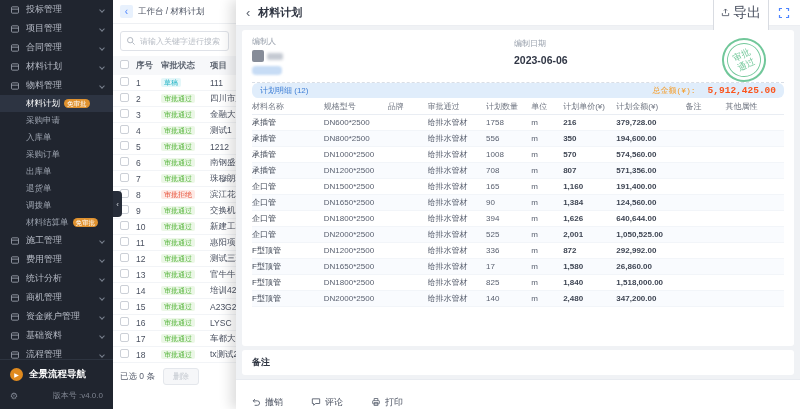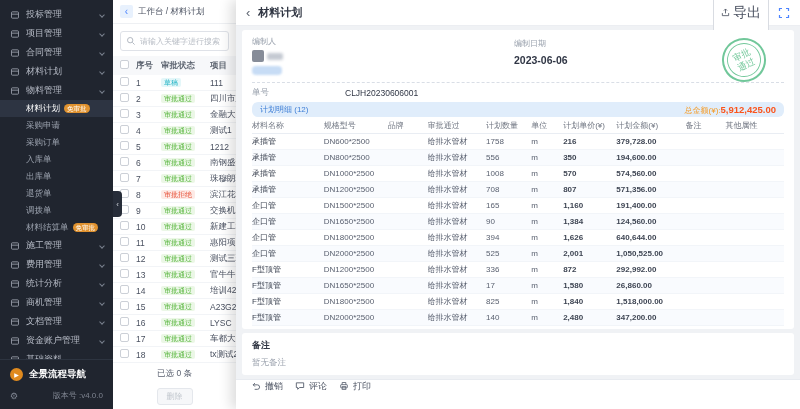--- a/index.html
+++ b/index.html
@@ -2,21 +2,21 @@
 <html><head>
 <meta charset="utf-8">
 <style>
   * { box-sizing: border-box; margin:0; padding:0; }
   html,body { width:800px; height:409px; overflow:hidden; }
   body { font-family:"Liberation Sans","DejaVu Sans",sans-serif; background:#eef0f4; }
   .app { position:relative; width:800px; height:409px; overflow:hidden; }
 
   
   .sidebar { position:absolute; left:0; top:0; width:113px; height:409px; background:#20252f; z-index:4; overflow:hidden; }
-  #sidebar-menu { padding-top:5px; }
+  #sidebar-menu { }
   .menu-item { display:flex; align-items:center; height:19px; padding:0 9px 0 10px; color:#b6bbc6; font-size:9px; cursor:pointer; white-space:nowrap; }
   .menu-item .mi-icon { width:10px; height:10px; margin-right:6px; flex:none; opacity:.85; }
   .menu-item .mi-label { overflow:hidden; text-overflow:ellipsis; }
   .chev { width:4px; height:4px; border-right:1px solid #79808e; border-bottom:1px solid #79808e; transform:rotate(45deg); margin-left:auto; flex:none; }
   .submenu-item { display:flex; align-items:center; height:17px; padding-left:26px; color:#99a0ac; font-size:8.5px; cursor:pointer; white-space:nowrap; }
   .submenu-item.active { background:#2d3442; color:#fff; }
   .badge-pill { background:#e0922f; color:#fff; font-size:6.5px; line-height:9px; height:9px; padding:0 3px; border-radius:5px; margin-left:4px; flex:none; }
   .sidebar-bottom { position:absolute; left:0; right:0; bottom:0; background:#20252f; }
   .nav-row { display:flex; align-items:center; gap:6px; padding:8px 10px 6px; border-top:1px solid #2d3440; color:#fff; font-weight:bold; font-size:9.5px; cursor:pointer; }
   .nav-icon { width:13px; height:13px; border-radius:50%; background:#e08a1e; color:#fff; display:flex; align-items:center; justify-content:center; font-size:6px; flex:none; }
@@ -37,21 +37,21 @@
   .c-check { width:16px; flex:none; }
   .c-no { width:25px; flex:none; }
   .c-status { width:49px; flex:none; }
   .c-proj { flex:1; overflow:hidden; white-space:nowrap; }
   .checkbox { display:inline-block; width:9px; height:9px; border:1px solid #ccd0d7; border-radius:2px; background:#fff; cursor:pointer; }
   .list-row { display:flex; align-items:center; height:16px; border-bottom:1px solid #f2f4f7; padding-left:7px; font-size:8.5px; color:#4a5160; cursor:pointer; }
   .status { font-size:7px; padding:1px 3px; border-radius:2px; white-space:nowrap; }
   .status.draft { color:#21b3c5; background:#e4f7f9; }
   .status.approved { color:#4fb233; background:#ebf7e6; }
   .status.rejected { color:#e6482e; background:#fdeae6; }
-  .list-footer { display:flex; align-items:center; gap:8px; padding:5px 7px; font-size:8.5px; color:#5a6170;flex-direction:column; }
+  .list-footer { display:flex; align-items:center; gap:8px; padding:5px 7px; font-size:8.5px; color:#5a6170; }
   .del-btn { border:1px solid #e4e7ec; background:#f6f7f9; color:#c3c8cf; font-size:8px; border-radius:3px; padding:2px 9px; }
 
   
   .panel { position:absolute; left:236px; top:0; width:564px; height:409px; background:#f0f2f5; box-shadow:-5px 0 12px rgba(0,0,0,.14); z-index:5; display:flex; flex-direction:column; }
   .panel-header { height:26px; background:#fff; border-bottom:1px solid #eceef2; display:flex; align-items:center; gap:8px; padding:0 10px; flex:none; }
   .back-chev { color:#5f6672; font-size:13px; line-height:1; cursor:pointer; }
   .panel-title { font-size:11px; font-weight:bold; color:#2f3542; }
   .ph-right { margin-left:auto; display:flex; align-items:center; gap:9px; }
   .export-btn { display:flex; align-items:center; gap:3px; border:1px solid #d9dce2; border-radius:3px; padding:18px 7px; font-size:14px; color:#4a5160; background:#fff; cursor:pointer; }
   .fs-icon { color:#4c84ff; display:flex; cursor:pointer; }
@@ -65,34 +65,34 @@
   .blur-bar { width:16px; height:7px; background:#c4c9d2; border-radius:2px; filter:blur(1.5px); }
   .blur-pill { width:30px; height:9px; background:#c7dcf5; border-radius:4px; filter:blur(1.2px); margin-top:4px; }
   .date-block { position:absolute; left:262px; top:2px; }
   .date-value { font-size:10.5px; font-weight:bold; color:#303645; margin-top:5px; }
   .stamp { position:absolute; right:16px; top:0; width:48px; height:48px; }
   .order-row { display:flex; align-items:center; height:19px; font-size:8.5px; }
   .order-label { color:#98a0ac; width:93px; flex:none; }
   .order-no { color:#303645; }
   .banner { height:15px; background:#e0edfb; border-radius:6px; display:flex; align-items:center; padding:0 8px; font-size:8px; }
   .banner-left { color:#3f7fd6; }
-  .banner-right { margin-left:auto; display:flex; align-items:baseline; gap:0; }
+  .banner-right { margin-left:auto; display:flex; align-items:baseline; gap:12px;font-family:Liberation Mono, monospace; }
   .total-label { color:#f59a23; }
   .total-value { color:#fa541c; font-weight:bold; font-size:9.5px; }
   .dt-head { display:flex; align-items:center; height:17px; font-size:8px; color:#707682; border-bottom:1px solid #e9edf3; }
   .dt-row { display:flex; align-items:center; height:16px; font-size:8px; color:#5a6170; border-bottom:1px solid #f2f5f9; }
   .dt-row:nth-child(even) { background:#f9fbfe; }
   .dc { padding-right:4px; overflow:hidden; white-space:nowrap; }
   .dc0{width:13.5%}.dc1{width:12%}.dc2{width:7.5%}.dc3{width:11%}.dc4{width:8.5%}.dc5{width:6%}.dc6{width:10%}.dc7{width:13%}.dc8{width:7.5%}.dc9{width:11%}
   .dt-row .dc0 { color:#3f4654; }
   .dt-row .dc6, .dt-row .dc7 { font-weight:bold; color:#3f4654; }
   .card.remark { padding:6px 10px; flex:none; }
   .remark-label { font-size:9px; font-weight:bold; color:#2f3542; }
   .remark-value { font-size:8.5px; color:#9aa1ad; margin-top:5px; }
-  .panel-footer { height:30px; background:#fff; border-top:1px solid #e8ebf0; display:flex; align-items:flex-start; gap:12px; padding:0 15px; flex:none; }
+  .panel-footer { height:30px; background:#fff; border-top:1px solid #e8ebf0; display:flex; align-items:flex-end; gap:28px; padding:0 15px; flex:none; }
   .pf-btn { display:flex; align-items:center; gap:4px; font-size:9px; color:#4a5160; background:none; border:0; cursor:pointer; }
   .pf-btn svg { color:#5a6170; }
 </style>
 </head>
 <body>
 
 <div class="app">
 
   <aside class="sidebar">
     <nav id="sidebar-menu">
@@ -137,24 +137,24 @@
           <span class="chev"></span>
         </div>
         <div class="submenu-item active">
           <span>材料计划</span>
           <span class="badge-pill">免审批</span>
         </div>
         <div class="submenu-item">
           <span>采购申请</span>
         </div>
         <div class="submenu-item">
+          <span>入库单</span>
+        </div>
+        <div class="submenu-item">
           <span>采购订单</span>
-        </div>
-        <div class="submenu-item">
-          <span>入库单</span>
         </div>
         <div class="submenu-item">
           <span>出库单</span>
         </div>
         <div class="submenu-item">
           <span>退货单</span>
         </div>
         <div class="submenu-item">
           <span>调拨单</span>
         </div>
@@ -185,28 +185,20 @@
             </svg></span>
           <span class="mi-label">统计分析</span>
           <span class="chev"></span>
         </div>
         <div class="menu-item">
           <span class="mi-icon"><svg width="10" height="10" viewBox="0 0 12 12" fill="none" stroke="currentColor" stroke-width="1">
               <rect x="1.8" y="2.2" width="8.4" height="7.6" rx="1"></rect>
               <line x1="1.8" y1="5" x2="10.2" y2="5"></line>
             </svg></span>
           <span class="mi-label">商机管理</span>
-          <span class="chev"></span>
-        </div>
-        <div class="menu-item">
-          <span class="mi-icon"><svg width="10" height="10" viewBox="0 0 12 12" fill="none" stroke="currentColor" stroke-width="1">
-              <rect x="1.8" y="2.2" width="8.4" height="7.6" rx="1"></rect>
-              <line x1="1.8" y1="5" x2="10.2" y2="5"></line>
-            </svg></span>
-          <span class="mi-label">文档管理</span>
           <span class="chev"></span>
         </div>
         <div class="menu-item">
           <span class="mi-icon"><svg width="10" height="10" viewBox="0 0 12 12" fill="none" stroke="currentColor" stroke-width="1">
               <rect x="1.8" y="2.2" width="8.4" height="7.6" rx="1"></rect>
               <line x1="1.8" y1="5" x2="10.2" y2="5"></line>
             </svg></span>
           <span class="mi-label">资金账户管理</span>
           <span class="chev"></span>
         </div>
@@ -416,24 +408,20 @@
           <svg class="stamp" viewBox="0 0 48 48">
             <g transform="rotate(-26 24 24)" opacity="0.72">
               <circle cx="24" cy="24" r="21" fill="none" stroke="#3bb273" stroke-width="2"></circle>
               <circle cx="24" cy="24" r="16.5" fill="none" stroke="#3bb273" stroke-width="0.9"></circle>
               <text x="24" y="21.5" text-anchor="middle" font-size="9" fill="#3bb273">审批</text>
               <text x="24" y="32" text-anchor="middle" font-size="9" fill="#3bb273">通过</text>
             </g>
           </svg>
         </div>
 
-        <div class="order-row">
-          <span class="order-label">单号</span>
-          <span class="order-no">CLJH20230606001</span>
-        </div>
 
         <div class="banner">
           <span class="banner-left">计划明细 (12)</span>
           <span class="banner-right">
             <span class="total-label">总金额(¥):</span>
             <span class="total-value">5,912,425.00</span>
           </span>
         </div>
 
         <div class="dt-head" id="dt-head">
@@ -591,21 +579,20 @@
               <span class="dc dc6">2,480</span>
               <span class="dc dc7">347,200.00</span>
               <span class="dc dc8"></span>
               <span class="dc dc9"></span>
             </div>
           </div>
       </div>
 
       <div class="card remark">
         <div class="remark-label">备注</div>
-        <div class="remark-value">暂无备注</div>
       </div>
     </div>
 
     <div class="panel-footer" id="panel-actions">
         <button class="pf-btn">
           <span><svg width="10" height="10" viewBox="0 0 12 12" fill="none" stroke="currentColor" stroke-width="1.1">
               <path d="M2.6 4.6h5a2.7 2.7 0 1 1 0 5.4H4.4"></path>
               <path d="M4.7 2.5 2.6 4.6l2.1 2.1"></path>
             </svg></span>
           <span>撤销</span>

